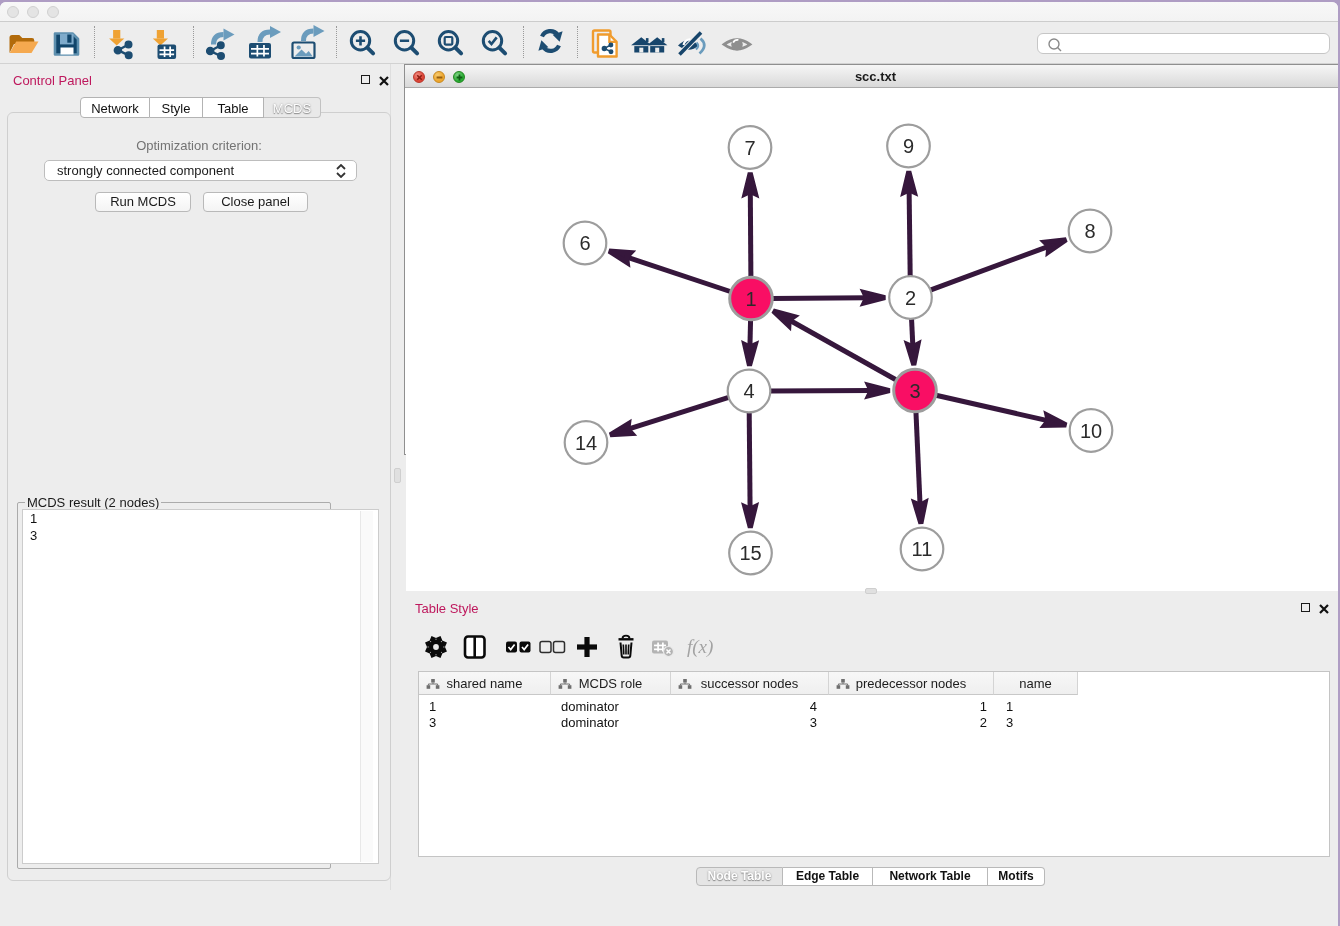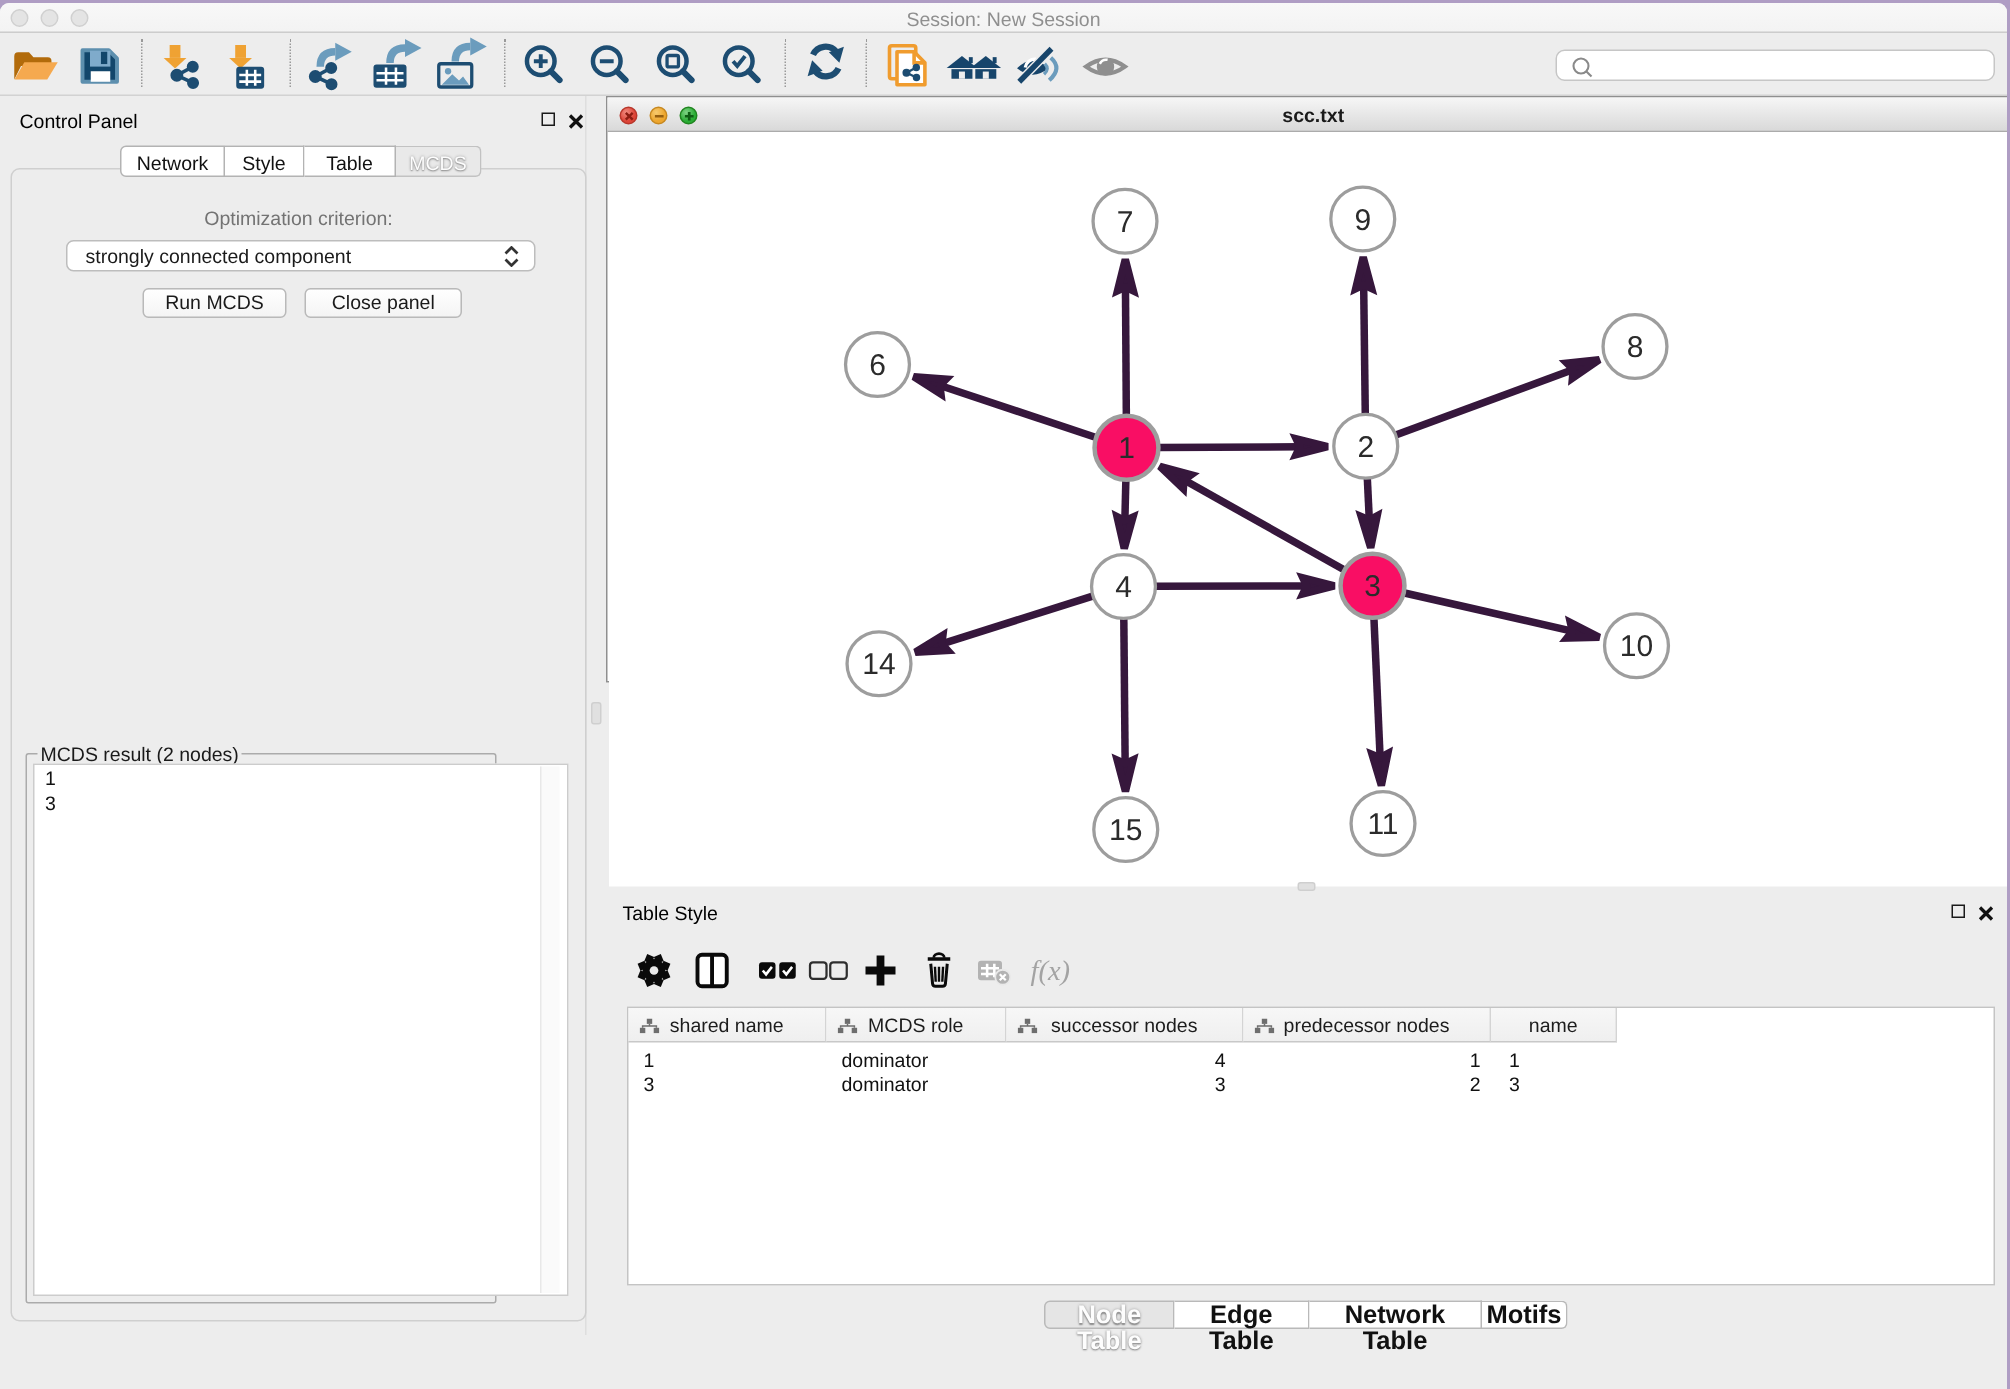--- a/index.html
+++ b/index.html
@@ -6,21 +6,21 @@
 body{background:#af9dc4;font-family:"Liberation Sans",sans-serif;position:relative}
 .win{position:absolute;left:0;top:2px;width:1338px;height:924px;background:#ededed;border-radius:6px 6px 0 0;overflow:hidden}
 .titlebar{position:absolute;left:0;top:0;width:100%;height:20px;background:linear-gradient(#f8f8f8,#f3f3f3);border-bottom:1px solid #cccccc}
 .tl{position:absolute;top:4px;width:12px;height:12px;border-radius:50%;background:#e4e4e4;border:1px solid #d0d0d0}
 .title{position:absolute;top:3px;left:0;width:100%;text-align:center;font-size:13px;color:#8f8f8f}
 .toolbar{position:absolute;left:0;top:20px;width:100%;height:42px;background:#ededed;border-bottom:1px solid #d2d2d2}
 .tsep{position:absolute;top:4px;height:32px;width:0;border-left:1px dotted #9a9a9a}
 .search{position:absolute;left:1037px;top:11px;width:293px;height:21px;background:#ffffff;border:1px solid #c6c6c6;border-radius:6px}
 
 .cpanel{position:absolute;left:0;top:62px;width:391px;height:826px;background:#ededed;border-right:1px solid #dedede}
-.phead{font-size:13px;color:#000000}
+.phead{font-size:13px;color:#be185d}
 .cp-tabs{position:absolute;top:33px;left:80px;height:21px;display:flex;font-size:13px;z-index:5}
 .cp-tab{border:1px solid #b3b3b3;border-left:none;background:#fff;color:#111;padding:2px 0 0;line-height:18px;text-align:center}
 .cp-tab.first{border-left:1px solid #b3b3b3;border-radius:4px 0 0 4px}
 .cp-tab.sel{background:#e9e9e9;color:#fdfdfd;text-shadow:0 0 2px #9a9a9a,0 1px 1px #8a8a8a;border-radius:0 4px 4px 0;border-color:#c2c2c2}
 .cp-body{position:absolute;left:7px;top:48px;width:384px;height:769px;border:1px solid #cfcfcf;border-radius:6px;background:#ededed}
 .btn{position:absolute;height:20px;background:linear-gradient(#ffffff,#f4f4f4);border:1px solid #b9b9b9;border-radius:4px;font-size:13px;color:#1a1a1a;text-align:center;line-height:18px}
 .combo{position:absolute;left:36px;top:47px;width:313px;height:21px;background:#fff;border:1px solid #bdbdbd;border-radius:5px;font-size:13px;color:#1a1a1a;line-height:19px;padding-left:12px}
 .group{position:absolute;left:9px;top:389px;width:314px;height:367px;border:1px solid #ababab;border-radius:2px}
 .grouplabel{position:absolute;left:7px;top:-8px;background:#ededed;padding:0 2px;font-size:13px;color:#1a1a1a}
 .glist{position:absolute;left:4px;top:6px;width:357px;height:355px;background:#fff;border:1px solid #cccccc;font-size:13px;color:#111}
@@ -34,36 +34,35 @@
 .lamp{position:absolute;top:5.5px;width:12px;height:12px;border-radius:50%}
 .ntitle{position:absolute;top:4px;left:0;width:100%;text-align:center;font-size:13px;font-weight:bold;color:#1a1a1a}
 .canvas{position:absolute;left:1px;top:24px;width:932px;height:502px;background:#fff}
 
 .tpanel{position:absolute;left:404px;top:594px;width:935px;height:294px;background:#ededed}
 .ttool{position:absolute;left:14px;top:31px;width:907px;height:40px}
 .ttable{position:absolute;left:14px;top:75px;width:912px;height:186px;background:#fff;border:1px solid #c4c4c4}
 .thead{position:absolute;left:0;top:0;height:24px;font-size:13px;color:#1c1c1c}
 .thcell{position:absolute;top:0;height:23px;background:linear-gradient(#f7f7f7,#efefef);border-right:1px solid #d4d4d4;border-bottom:1px solid #c8c8c8;text-align:center;line-height:23px}
 .trow{position:absolute;font-size:13px;color:#111}
-.btabs{position:absolute;left:292px;top:271px;height:19px;display:flex;font-size:17px;font-weight:bold}
+.btabs{position:absolute;left:292px;top:271px;height:19px;display:flex;font-size:12px;font-weight:bold}
 .btab{border:1px solid #b9b9b9;border-left:none;background:#fff;color:#111;line-height:17px;text-align:center;box-sizing:border-box}
 .btab.sel{background:#e5e5e5;color:#fdfdfd;text-shadow:0 0 2px #9a9a9a,0 1px 1px #8a8a8a;border-radius:4px 0 0 4px;border-left:1px solid #b9b9b9}
 .btab.last{border-radius:0 4px 4px 0}
 
 .sbar{position:absolute;left:0;top:888px;width:1338px;height:34px;background:#ededed;border-top:1px solid #c9c9c9}
 .sbtn{position:absolute;border:1px solid #b9b9b9;border-radius:3px;background:linear-gradient(#fdfdfd,#f2f2f2)}
 .float-ic{width:9px;height:9px;border:1.6px solid #1a1a1a;display:inline-block}
 </style></head>
 <body>
 <div class="win">
  <div class="titlebar">
   <div class="tl" style="left:7px"></div>
       <div class="tl" style="left:27px"></div>
       <div class="tl" style="left:47px"></div>
-  <div class="title">Session: New Session</div>
  </div>
  <div class="toolbar">
   <svg width="1340" height="42" style="position:absolute;left:0;top:0">
         <path d="M9.5,31 V15.5 q0,-2.6 2.6,-2.6 h7.2 l3,3.2 h9.6 q2.4,0 2.4,2.4 V22 L14,22 L9.5,31 Z" fill="#b26b0b"></path>
         <polygon points="9.7,31 16.2,19.5 38.5,19.5 31.5,31" fill="#f5a94f"></polygon>
         <path d="M55,11.5 h17.5 l5.5,5.5 V32.5 H55 Z" fill="#12466b" stroke="#5d8fae" stroke-width="2.6" stroke-linejoin="round"></path>
         <rect x="60" y="11.8" width="13.6" height="10.6" fill="#7fabcb"></rect>
         <rect x="67.3" y="12.5" width="4.2" height="8.2" fill="#12466b"></rect>
         <rect x="60.5" y="25.5" width="13" height="7" fill="#ffffff"></rect>
         <g fill="#efa233">

